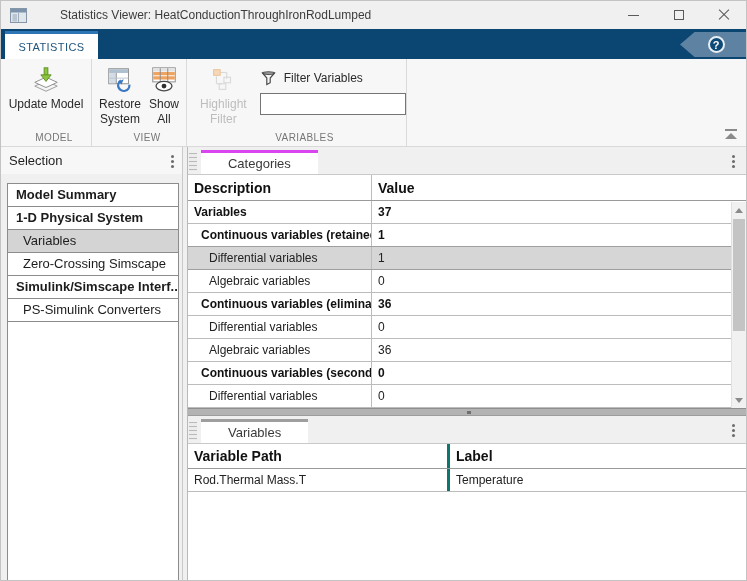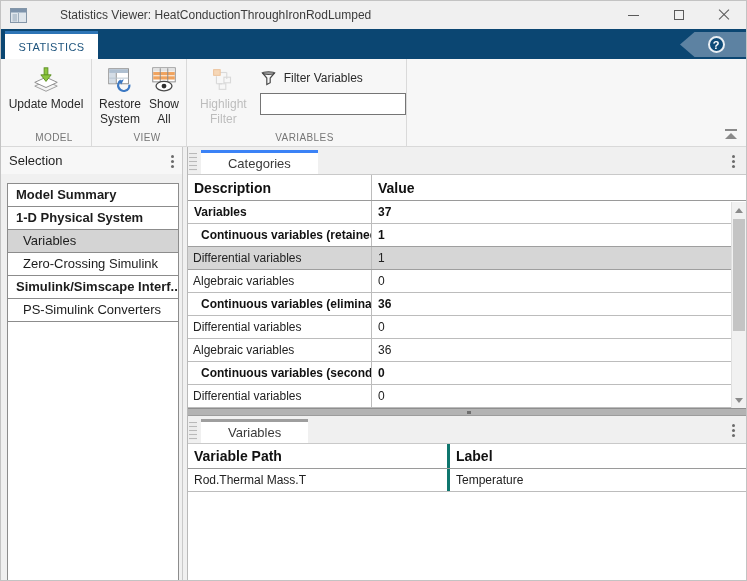--- a/index.html
+++ b/index.html
@@ -80,37 +80,37 @@
 
   
   .v-splitter { width:5px; background:#f0f0f0; border-left:1px solid #c9c9c9; cursor:col-resize; }
 
   
   .right-col { width:561px; display:flex; flex-direction:column; border-left:1px solid #b9b9b9; }
   .tabstrip { height:27px; background:#f0f0f0; position:relative; display:flex; align-items:flex-end; }
   .drag-handle { width:8px; height:18px; margin:0 4px 3px 1px; background:#ececec;
     background-image:repeating-linear-gradient(#b9b9b9 0 1px, transparent 1px 4px); cursor:default; }
   .panel-tab { height:24px; background:#ffffff; padding:0 27px; display:flex; align-items:center; font-size:13px; color:#3a3a3a; cursor:default; }
-  .panel-tab.blue { border-top:3px solid #3b82f6; }
+  .panel-tab.blue { border-top:3px solid #d946ef; }
   .panel-tab.gray { border-top:3px solid #9e9e9e; }
   .tabstrip .dots { position:absolute; right:11px; top:6px; }
 
   
   .grid { position:relative; background:#ffffff; border-top:1px solid #c9c9c9; }
   .cat-grid { height:234px; }
   .trow, .thead { display:flex; }
   .thead { height:26px; border-bottom:1px solid #9a9a9a; font-weight:bold; font-size:14px; color:#111; }
   .thead .tc { display:flex; align-items:center; }
   .trow { height:23px; border-bottom:1px solid #bcbcbc; font-size:12px; color:#222; }
   .trow .tc { display:flex; align-items:center; }
   .tc { padding-left:6px; overflow:hidden; white-space:nowrap; }
   .cat-grid .c1 { width:184px; border-right:1px solid #bcbcbc; }
   .cat-grid .c2 { flex:1; }
   .trow.b { font-weight:bold; color:#111; }
-  .trow .tc.i1 { padding-left:13px; } .trow .tc.i2 { padding-left:5px; }
+  .trow .tc.i1 { padding-left:13px; } .trow .tc.i2 { padding-left:21px; }
   .trow.sel { background:#d6d6d6; border-bottom:1px solid #9f9f9f; border-top:1px solid #9f9f9f; height:24px; margin-top:-1px; }
 
   
   .vscroll { position:absolute; top:27px; bottom:0; right:0; width:15px; background:#f1f1f1; border-left:1px solid #e0e0e0; }
   .sb-arrow { position:absolute; left:0; width:14px; height:16px; display:flex; align-items:center; justify-content:center; }
   .sb-arrow.up { top:0; } .sb-arrow.down { bottom:0; }
   .tri-up { width:0;height:0;border-left:4px solid transparent;border-right:4px solid transparent;border-bottom:5px solid #8a8a8a; }
   .tri-down { width:0;height:0;border-left:4px solid transparent;border-right:4px solid transparent;border-top:5px solid #8a8a8a; }
   .sb-thumb { position:absolute; left:1px; top:17px; width:12px; height:112px; background:#c4c4c4; }
 
@@ -259,21 +259,21 @@
 
     <div class="left-panel">
       <div class="panel-header">
         <span class="ph-title">Selection</span>
         <span class="dots"></span>
       </div>
       <div class="list-box">
         <div class="list-item b">Model Summary</div>
         <div class="list-item b">1-D Physical System</div>
         <div class="list-item ind sel">Variables</div>
-        <div class="list-item ind">Zero-Crossing Simulink</div>
+        <div class="list-item ind">Zero-Crossing Simscape</div>
         <div class="list-item b">Simulink/Simscape Interf...</div>
         <div class="list-item ind">PS-Simulink Converters</div>
       </div>
     </div>
 
     <div class="v-splitter"></div>
 
     <div class="right-col">
 
       <div class="tabstrip">

